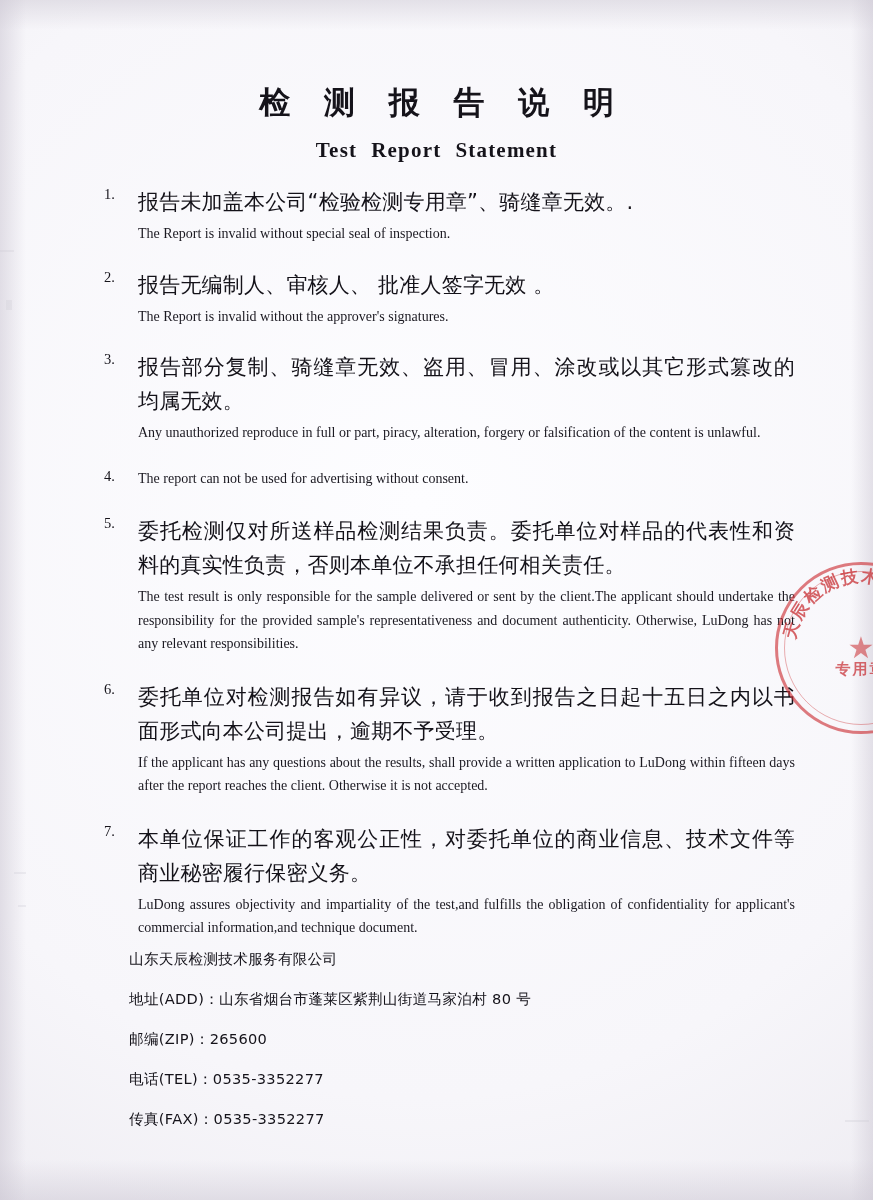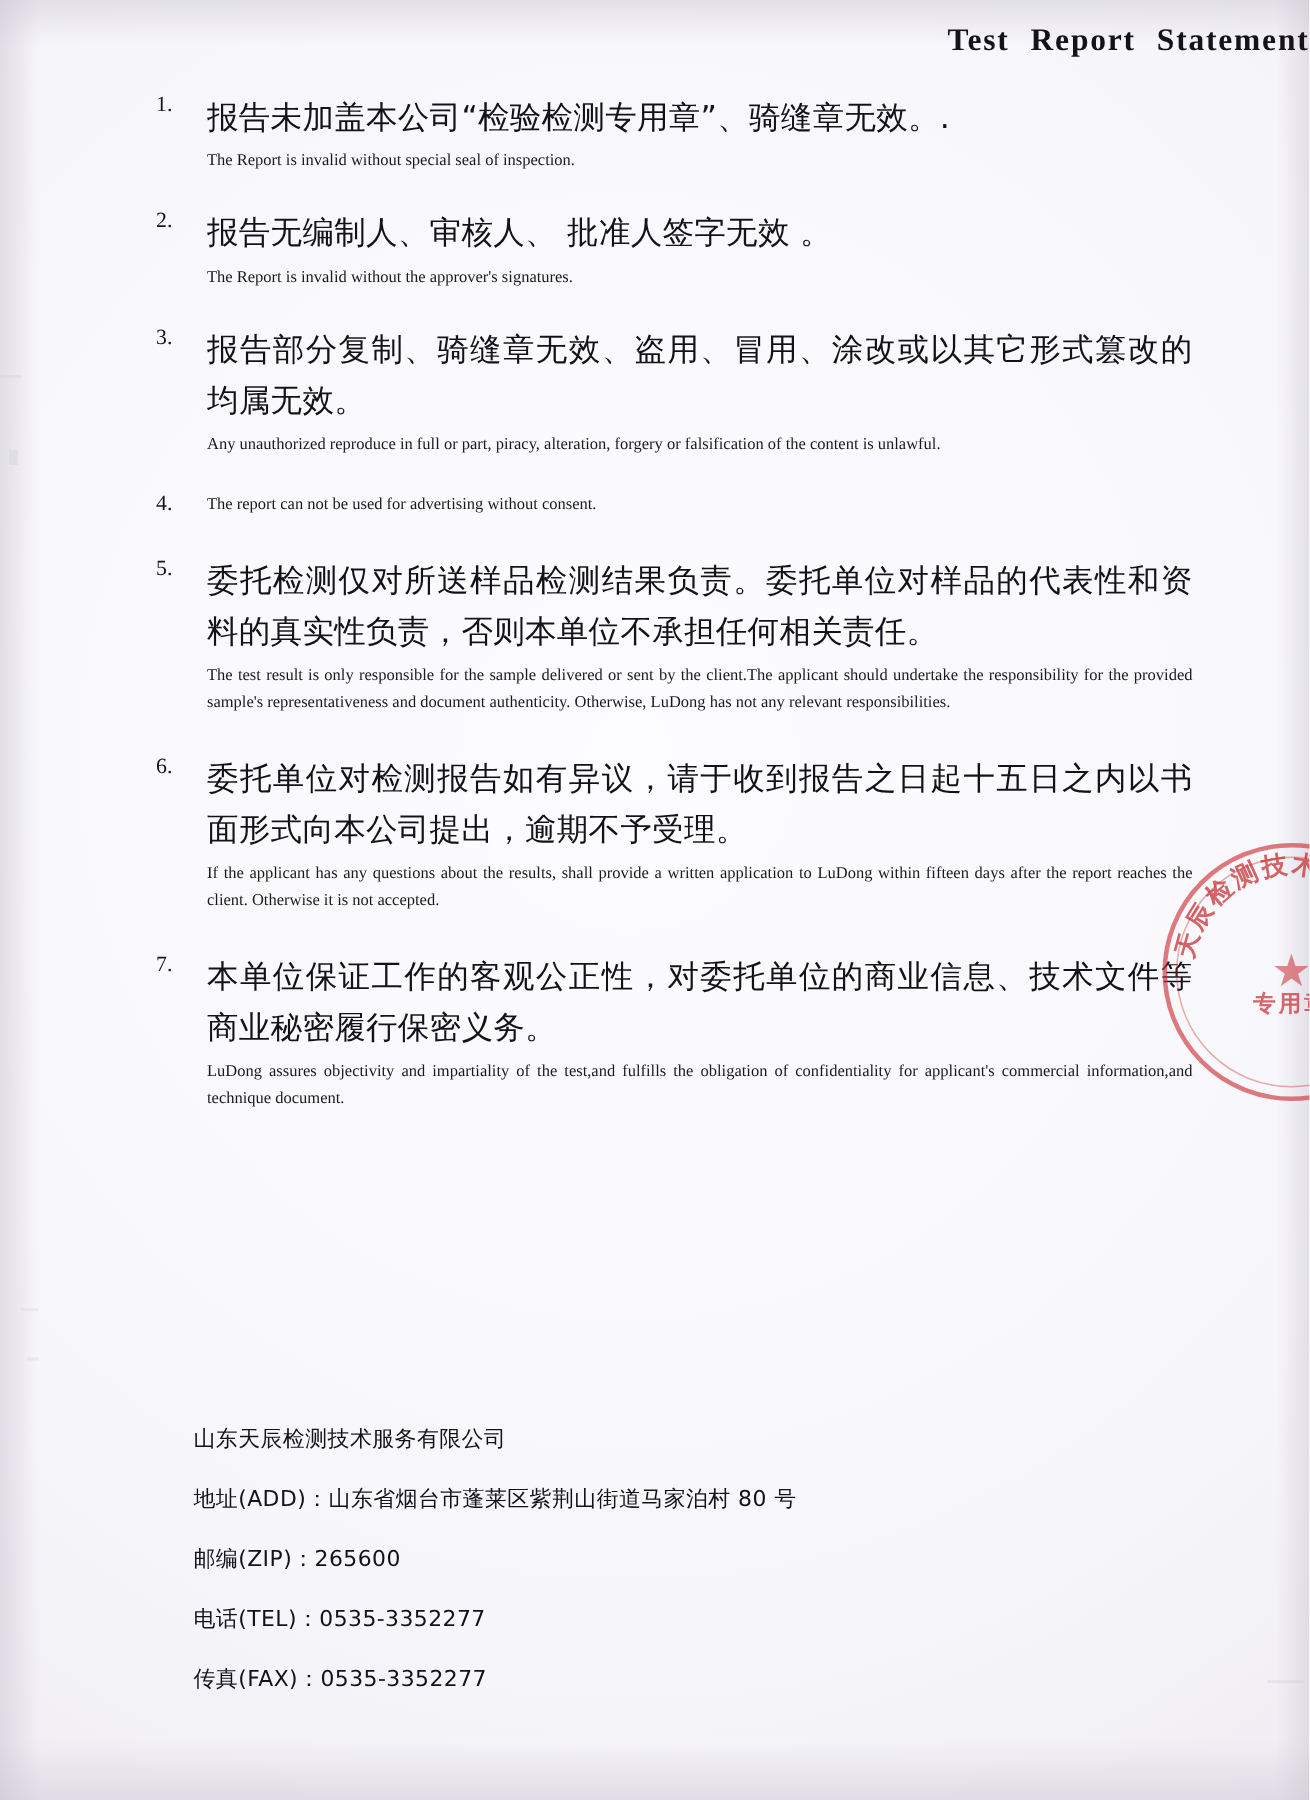--- a/index.html
+++ b/index.html
@@ -49,21 +49,21 @@
     text-align: center;
     font-family: "Liberation Serif", serif;
     font-size: 31px;
     font-weight: bold;
     letter-spacing: 13px;
     color: #15131a;
     margin-top: 82px;
     text-indent: 13px;
   }
   .title-en {
-    text-align: right;
+    text-align: center;
     font-family: "Liberation Serif", serif;
     font-size: 21px;
     font-weight: bold;
     letter-spacing: 1.2px;
     color: #15131a;
     margin-top: 14px;
   }
   .title-en .gap { display:inline-block; width: 14px; }
 
   .items {
@@ -88,21 +88,21 @@
   .cn {
     font-family: "DejaVu Sans", sans-serif;
     font-size: 21px;
     color: #141219;
     line-height: 1.62;
     letter-spacing: 0.2px;
     text-align: justify;
   }
   .en {
     font-family: "Liberation Serif", serif;
-    font-size: 11px;
+    font-size: 14px;
     color: #1a1820;
     line-height: 1.68;
     margin-top: 3px;
     text-align: justify;
   }
   .en.justify-all { text-align: justify; text-align-last: left; }
 
   .footer {
     position: absolute;
     left: 112px;
@@ -180,20 +180,21 @@
 <div id="page">
   <div class="streak" style="left:0;top:250px;width:14px;height:2px;"></div>
   <div class="streak" style="left:6px;top:300px;width:6px;height:10px;"></div>
   <div class="streak" style="left:14px;top:872px;width:12px;height:2px;"></div>
   <div class="streak" style="left:18px;top:905px;width:8px;height:2px;"></div>
   <div class="streak" style="left:845px;top:1120px;width:24px;height:2px;"></div>
 </div>
 
 <div class="content">
 
+  <div class="title-cn">检 测 报 告 说 明</div>
 
   <div class="title-en">
     <span>Test</span><span class="gap"></span><span>Report</span><span class="gap"></span><span>Statement</span>
   </div>
 
   <ul class="items">
     <li class="item">
       <span class="num">1.</span>
       <div class="cn">报告未加盖本公司“检验检测专用章”、骑缝章无效。.</div>
       <div class="en">The Report is invalid without special seal of inspection.</div>

